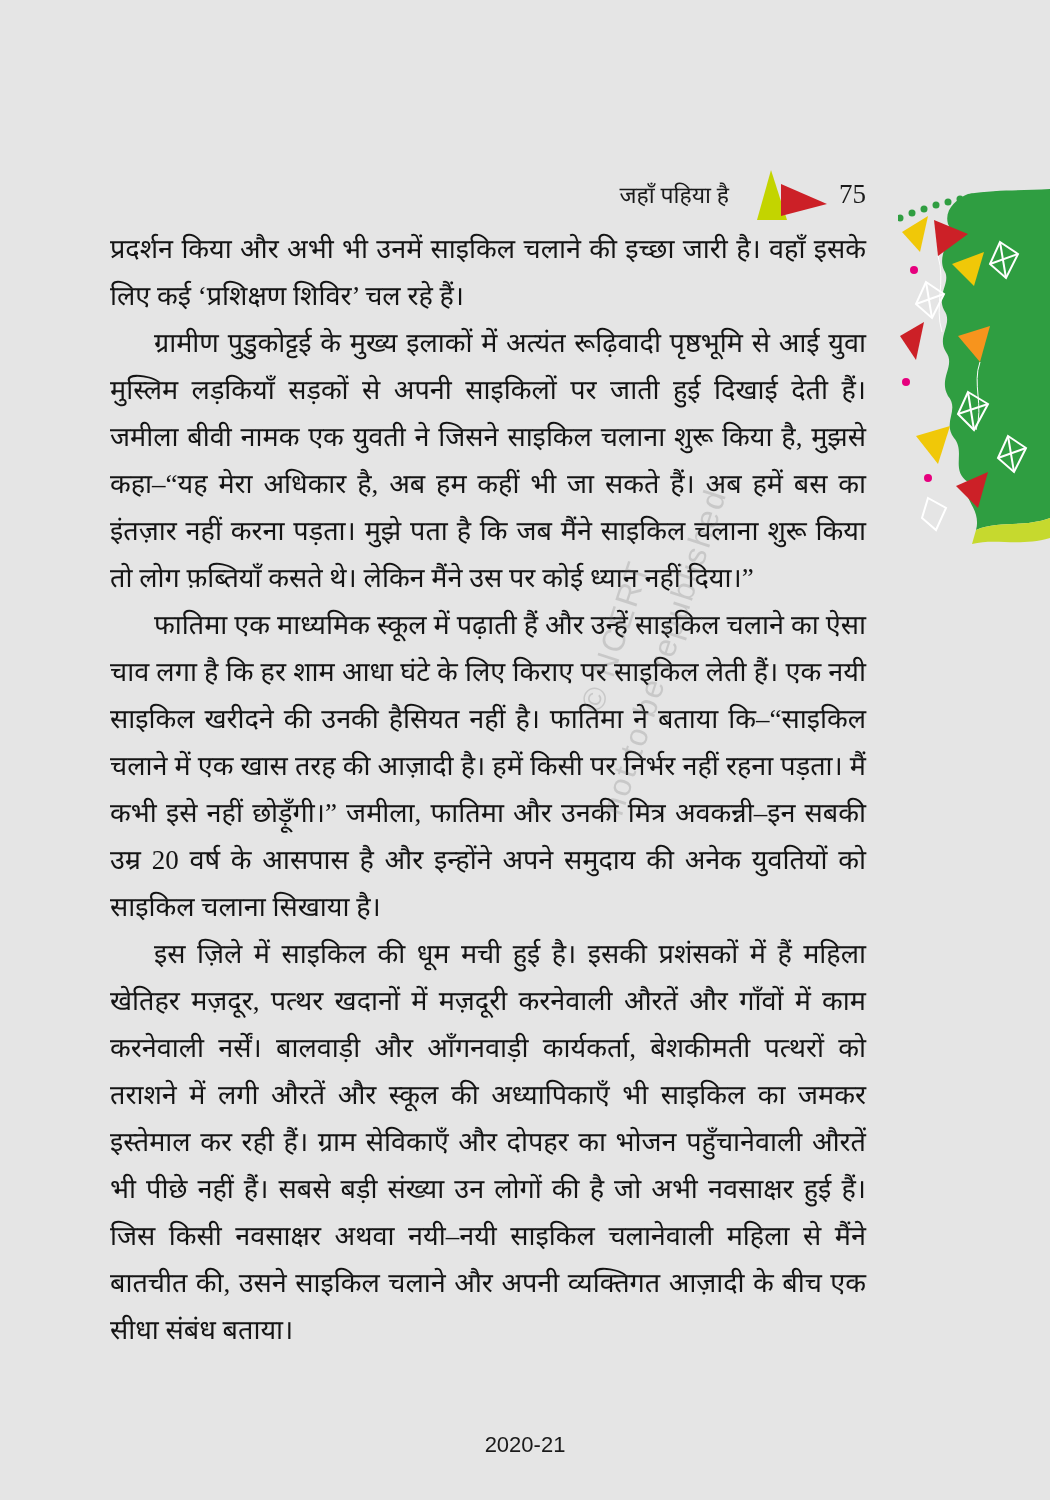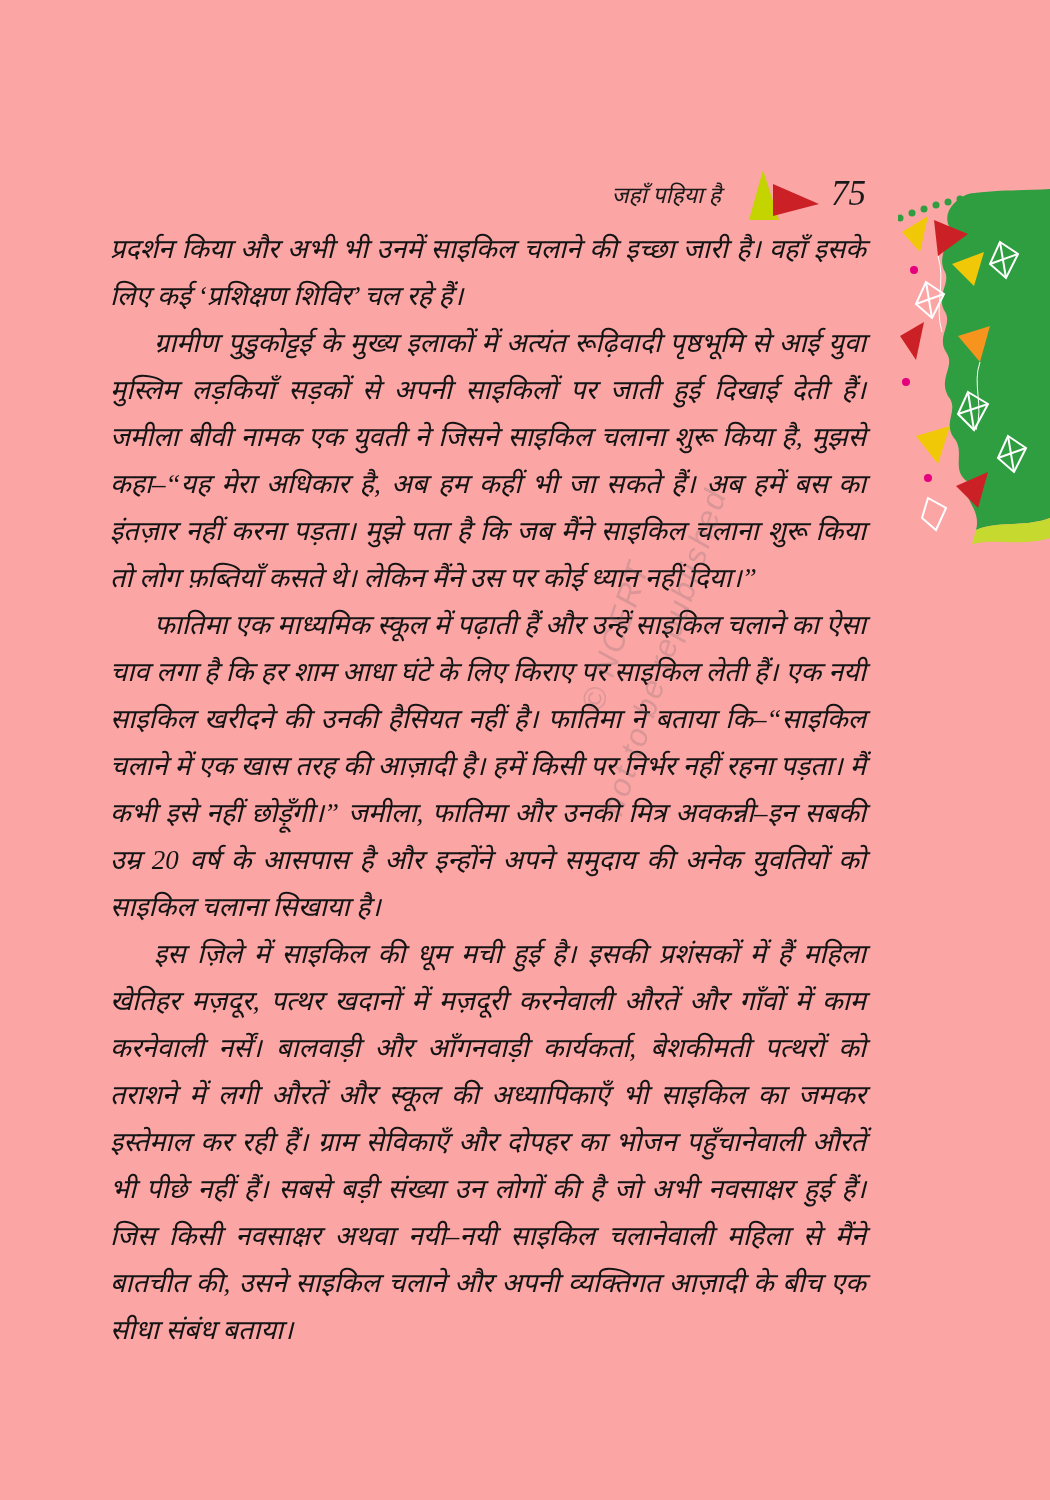--- a/index.html
+++ b/index.html
@@ -4,30 +4,30 @@
 <style>
   * { margin:0; padding:0; box-sizing:border-box; }
   html,body { width:1050px; height:1500px; }
   body {
     background:#ffffff;
     font-family:"Liberation Serif", serif;
     position:relative;
     overflow:hidden;
     color:#111;
   }
-  .page { position:absolute; inset:0; background:#fca5a5;font-style:italic; }
+  .page { position:absolute; inset:0; background:#e5e5e5; }
 
   
   .page-header {
     position:absolute; top:166px; left:110px; width:756px;
     display:flex; justify-content:flex-end; align-items:center; gap:12px;
   }
   .chapter-title { font-size:23px; color:#1a1a1a; white-space:nowrap; }
   .kite-icon { width:86px; height:56px; flex:0 0 auto; }
-  .page-number { font-size:35px; color:#1a1a1a;text-align:center; }
+  .page-number { font-size:27px; color:#1a1a1a;text-align:center; }
 
   
   .content {
     position:absolute; top:226px; left:110px; width:756px;
     font-size:27px; line-height:47px; text-align:justify;
     color:#141414;
   }
   .para { text-indent:44px; }
   .para.first { text-indent:0; }
 
@@ -137,14 +137,17 @@
     <p class="para">ग्रामीण पुडुकोट्टई के मुख्य इलाकों में अत्यंत रूढ़िवादी पृष्ठभूमि से आई युवा मुस्लिम लड़कियाँ सड़कों से अपनी साइकिलों पर जाती हुई दिखाई देती हैं। जमीला बीवी नामक एक युवती ने जिसने साइकिल चलाना शुरू किया है, मुझसे कहा–“यह मेरा अधिकार है, अब हम कहीं भी जा सकते हैं। अब हमें बस का इंतज़ार नहीं करना पड़ता। मुझे पता है कि जब मैंने साइकिल चलाना शुरू किया तो लोग फ़ब्तियाँ कसते थे। लेकिन मैंने उस पर कोई ध्यान नहीं दिया।”</p>
     <p class="para">फातिमा एक माध्यमिक स्कूल में पढ़ाती हैं और उन्हें साइकिल चलाने का ऐसा चाव लगा है कि हर शाम आधा घंटे के लिए किराए पर साइकिल लेती हैं। एक नयी साइकिल खरीदने की उनकी हैसियत नहीं है। फातिमा ने बताया कि–“साइकिल चलाने में एक खास तरह की आज़ादी है। हमें किसी पर निर्भर नहीं रहना पड़ता। मैं कभी इसे नहीं छोड़ूँगी।” जमीला, फातिमा और उनकी मित्र अवकन्नी–इन सबकी उम्र 20 वर्ष के आसपास है और इन्होंने अपने समुदाय की अनेक युवतियों को साइकिल चलाना सिखाया है।</p>
     <p class="para">इस ज़िले में साइकिल की धूम मची हुई है। इसकी प्रशंसकों में हैं महिला खेतिहर मज़दूर, पत्थर खदानों में मज़दूरी करनेवाली औरतें और गाँवों में काम करनेवाली नर्सें। बालवाड़ी और आँगनवाड़ी कार्यकर्ता, बेशकीमती पत्थरों को तराशने में लगी औरतें और स्कूल की अध्यापिकाएँ भी साइकिल का जमकर इस्तेमाल कर रही हैं। ग्राम सेविकाएँ और दोपहर का भोजन पहुँचानेवाली औरतें भी पीछे नहीं हैं। सबसे बड़ी संख्या उन लोगों की है जो अभी नवसाक्षर हुई हैं। जिस किसी नवसाक्षर अथवा नयी–नयी साइकिल चलानेवाली महिला से मैंने बातचीत की, उसने साइकिल चलाने और अपनी व्यक्तिगत आज़ादी के बीच एक सीधा संबंध बताया।</p>
   </main>
 
   <div class="watermark">
     <span>© NCERT</span>
     <span>not to be republished</span>
   </div>
 
+  <footer class="page-footer">
+    <span>2020-21</span>
+  </footer>
 
 </div>
 
 </body></html>

